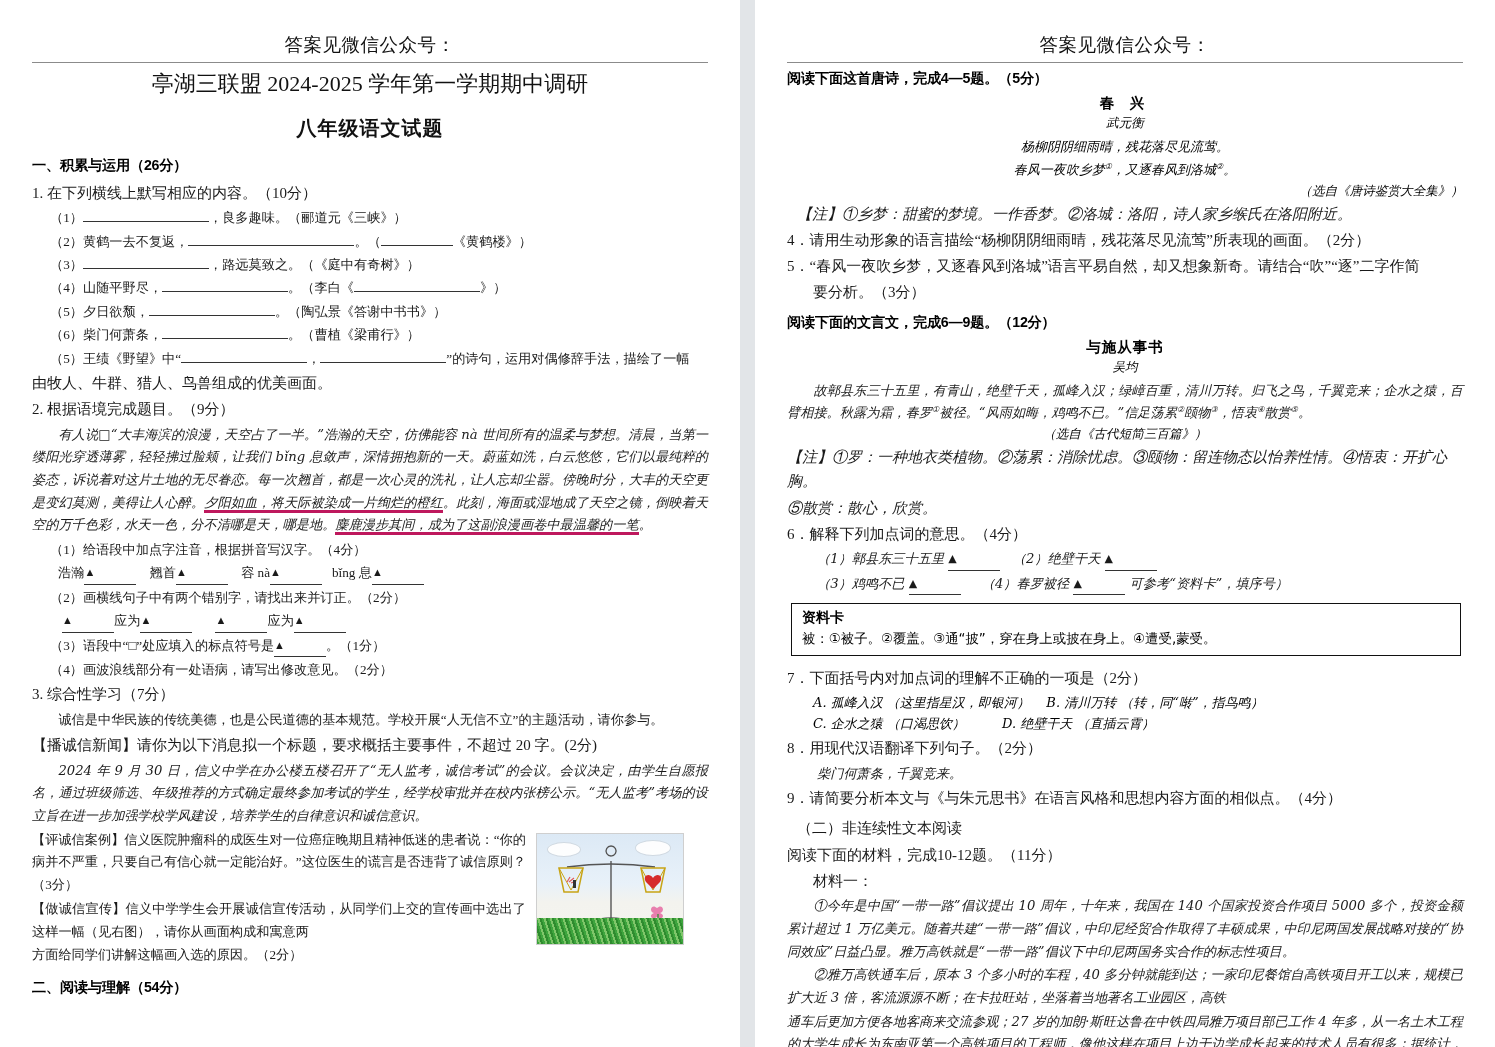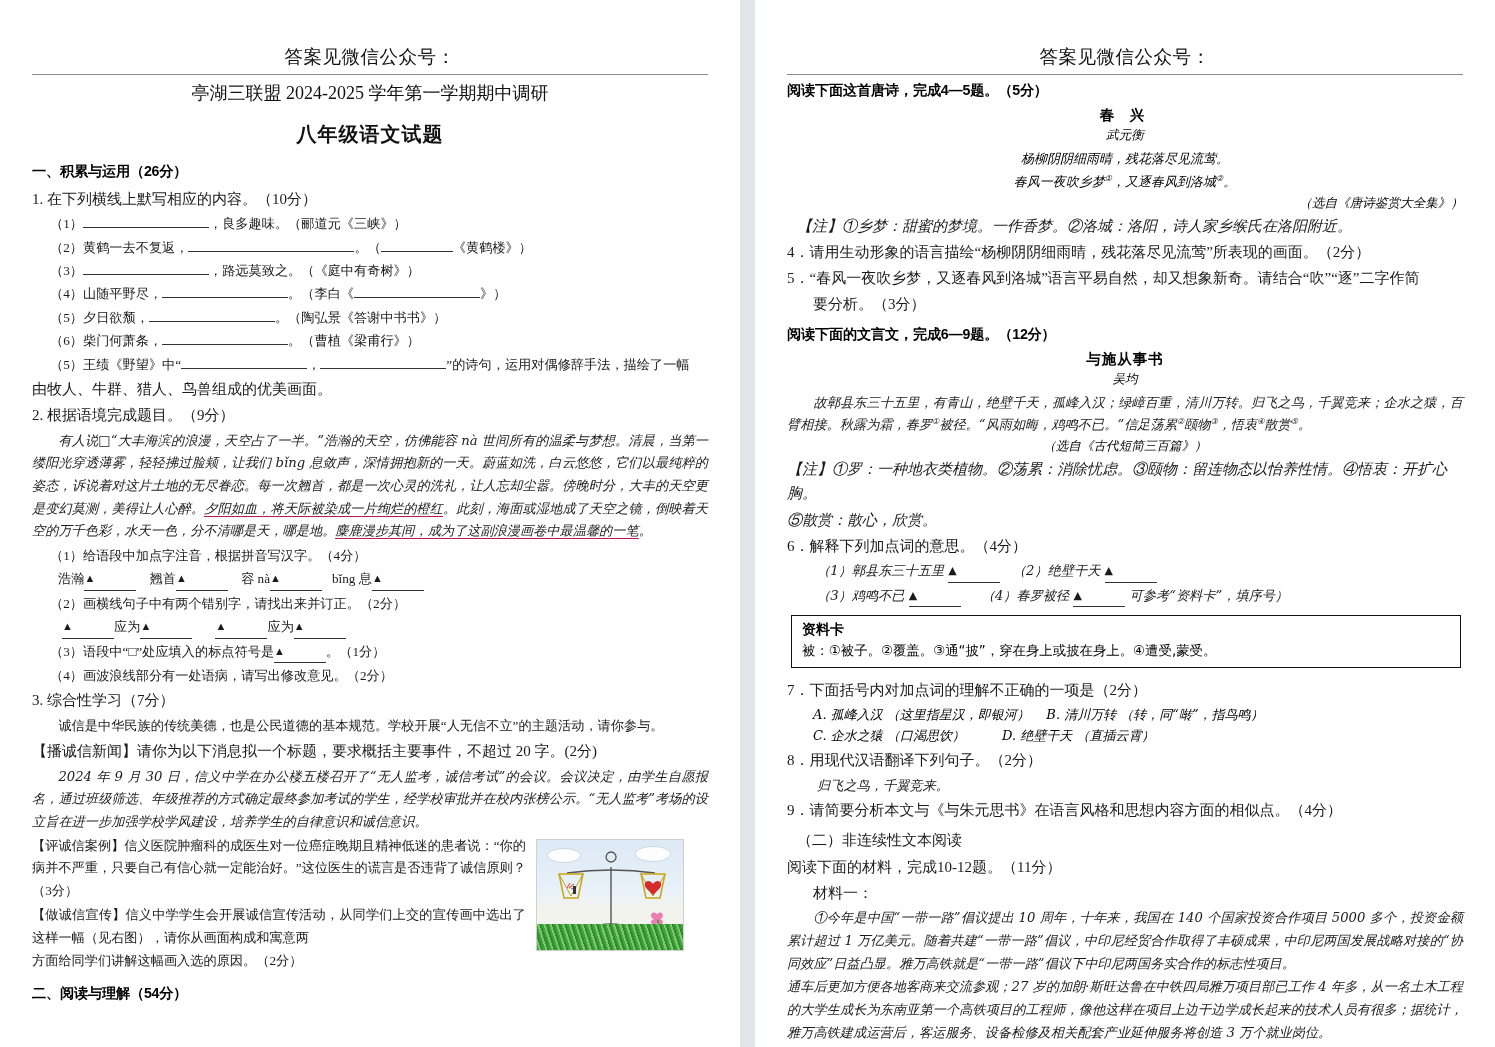--- a/index.html
+++ b/index.html
@@ -25,30 +25,30 @@
   .page-left  { width: 740px; }
   .page-gap   { width: 15px; background: #e2e5e8; }
   .page-right { width: 740px; }
 
   .inner { padding: 0 32px; }
 
   .wechat-head {
     text-align: center;
     font-size: 18.5px;
     letter-spacing: .5px;
-    padding-top: 44px;
+    padding-top: 32px;
     color: #111;
   }
   .head-rule {
     border-bottom: 1.3px solid #8b8b8b;
     margin: 5px 0 6px 0;
   }
   .exam-title {
     text-align: center;
-    font-size: 18px;
+    font-size: 22px;
     color: #111;
   }
   .exam-subject {
     text-align: center;
     font-size: 20px;
     font-weight: bold;
     margin: 16px 0 14px 0;
     color: #111;
     letter-spacing: 1px;
   }
@@ -67,21 +67,21 @@
     text-align: justify; text-indent: 2em; margin: 1px 0;
   }
   .para-noind { text-indent: 0; }
   .hand { font-family: "DejaVu Serif", serif; font-style: italic; }
   .blk { display: inline-block; border-bottom: 1px solid #333; }
   .b7  { width: 72px; }
   .b12 { width: 126px; }
   .b16 { width: 166px; }
   .b5  { width: 52px; }
   .tri { font-size: 11px; vertical-align: 1px; }
-  .ul { border-bottom: 1px solid #be185d; }
+  .ul { border-bottom: 3px solid #be185d; }
 
   .center { text-align: center; }
 
   .poem-title {
     text-align: center; font-weight: bold; font-size: 14.5px;
     letter-spacing: 6px; margin: 4px 0 2px 0;
   }
   .poem-author { text-align: center; font-size: 12.6px; margin: 2px 0 4px 0; }
   .poem-line { text-align: center; font-size: 13px; line-height: 1.75; }
   .src { text-align: right; font-size: 12.6px; margin-top: 1px; }
@@ -260,25 +260,26 @@
       <div class="opt hand">
         <span>A. 孤峰入汉 （这里指星汉，即银河）</span>&nbsp;&nbsp;&nbsp;
         <span>B. 清川万转 （转，同“啭”，指鸟鸣）</span>
       </div>
       <div class="opt hand">
         <span>C. 企水之猿 （口渴思饮）</span>&nbsp;&nbsp;&nbsp;&nbsp;&nbsp;&nbsp;&nbsp;&nbsp;
         <span>D. 绝壁干天 （直插云霄）</span>
       </div>
 
       <div class="q">8．用现代汉语翻译下列句子。（2分）</div>
-      <div class="qi hand" style="padding-left:30px;">归飞之鸟，千翼竞来。</div>
+      <div class="qi hand" style="padding-left:30px;">柴门何萧条，千翼竞来。</div>
       <div class="q">9．请简要分析本文与《与朱元思书》在语言风格和思想内容方面的相似点。（4分）</div>
 
       <div class="q" style="padding-left:10px;margin-top:6px;">（二）非连续性文本阅读</div>
       <div class="q">阅读下面的材料，完成10-12题。（11分）</div>
       <div class="q" style="padding-left:26px;">材料一：</div>
       <div class="para hand">①今年是中国“一带一路”倡议提出 10 周年，十年来，我国在 140 个国家投资合作项目 5000 多个，投资金额累计超过 1 万亿美元。随着共建“一带一路”倡议，中印尼经贸合作取得了丰硕成果，中印尼两国发展战略对接的“协同效应”日益凸显。雅万高铁就是“一带一路”倡议下中印尼两国务实合作的标志性项目。</div>
+      <div class="para hand">②雅万高铁通车后，原本 3 个多小时的车程，40 多分钟就能到达；一家印尼餐馆自高铁项目开工以来，规模已扩大近 3 倍，客流源源不断；在卡拉旺站，坐落着当地著名工业园区，高铁</div>
       <div class="para para-noind hand">通车后更加方便各地客商来交流参观；27 岁的加朗·斯旺达鲁在中铁四局雅万项目部已工作 4 年多，从一名土木工程的大学生成长为东南亚第一个高铁项目的工程师，像他这样在项目上边干边学成长起来的技术人员有很多；据统计，雅万高铁建成运营后，客运服务、设备检修及相关配套产业延伸服务将创造 3 万个就业岗位。</div>
       <div class="mat-src">摘编自《人民日报》2023 年 10 月 18 日</div>
     </div>
   </div>
 
 </div>
 
 </body></html>

